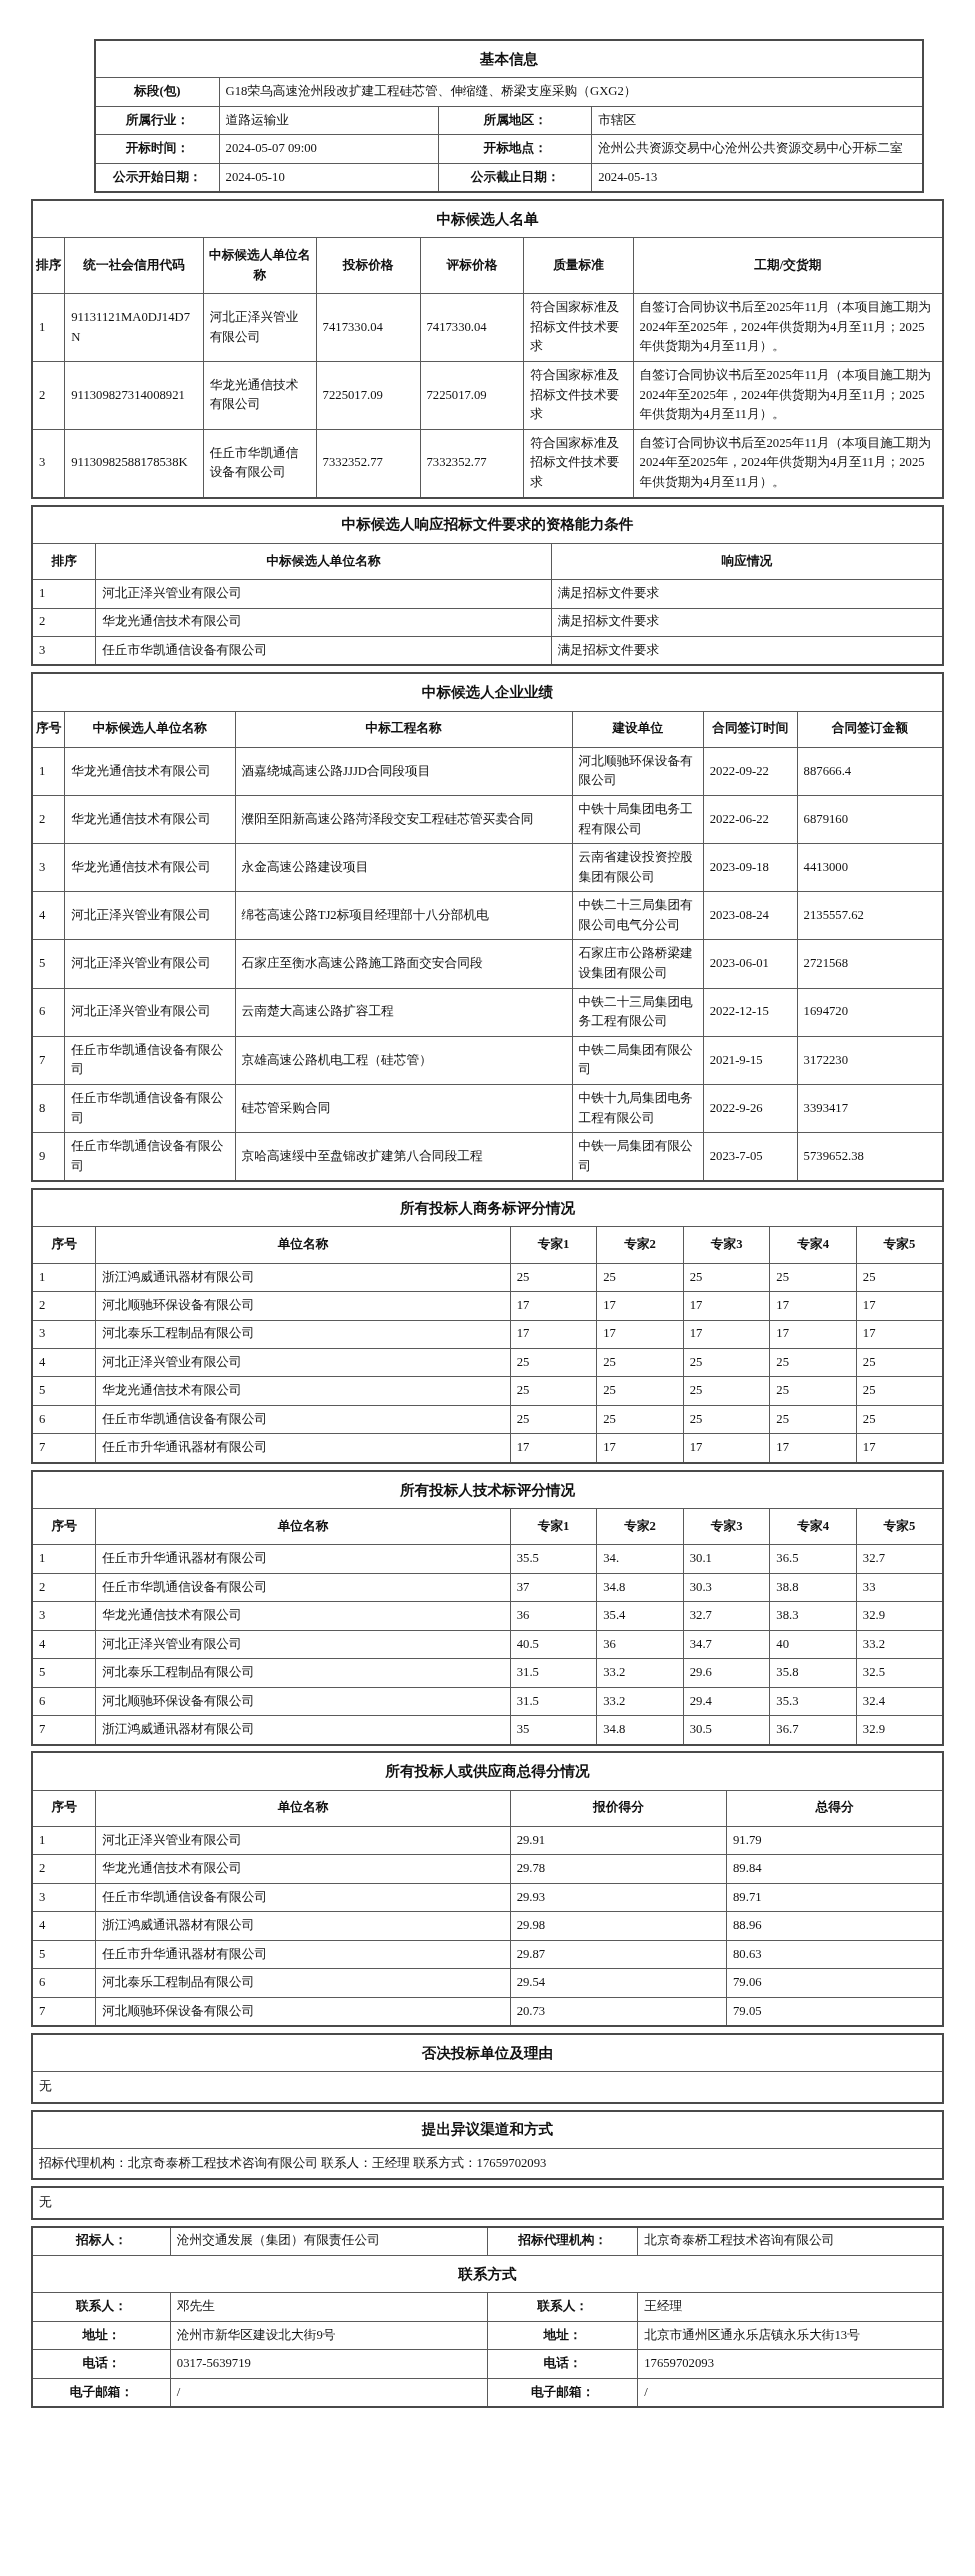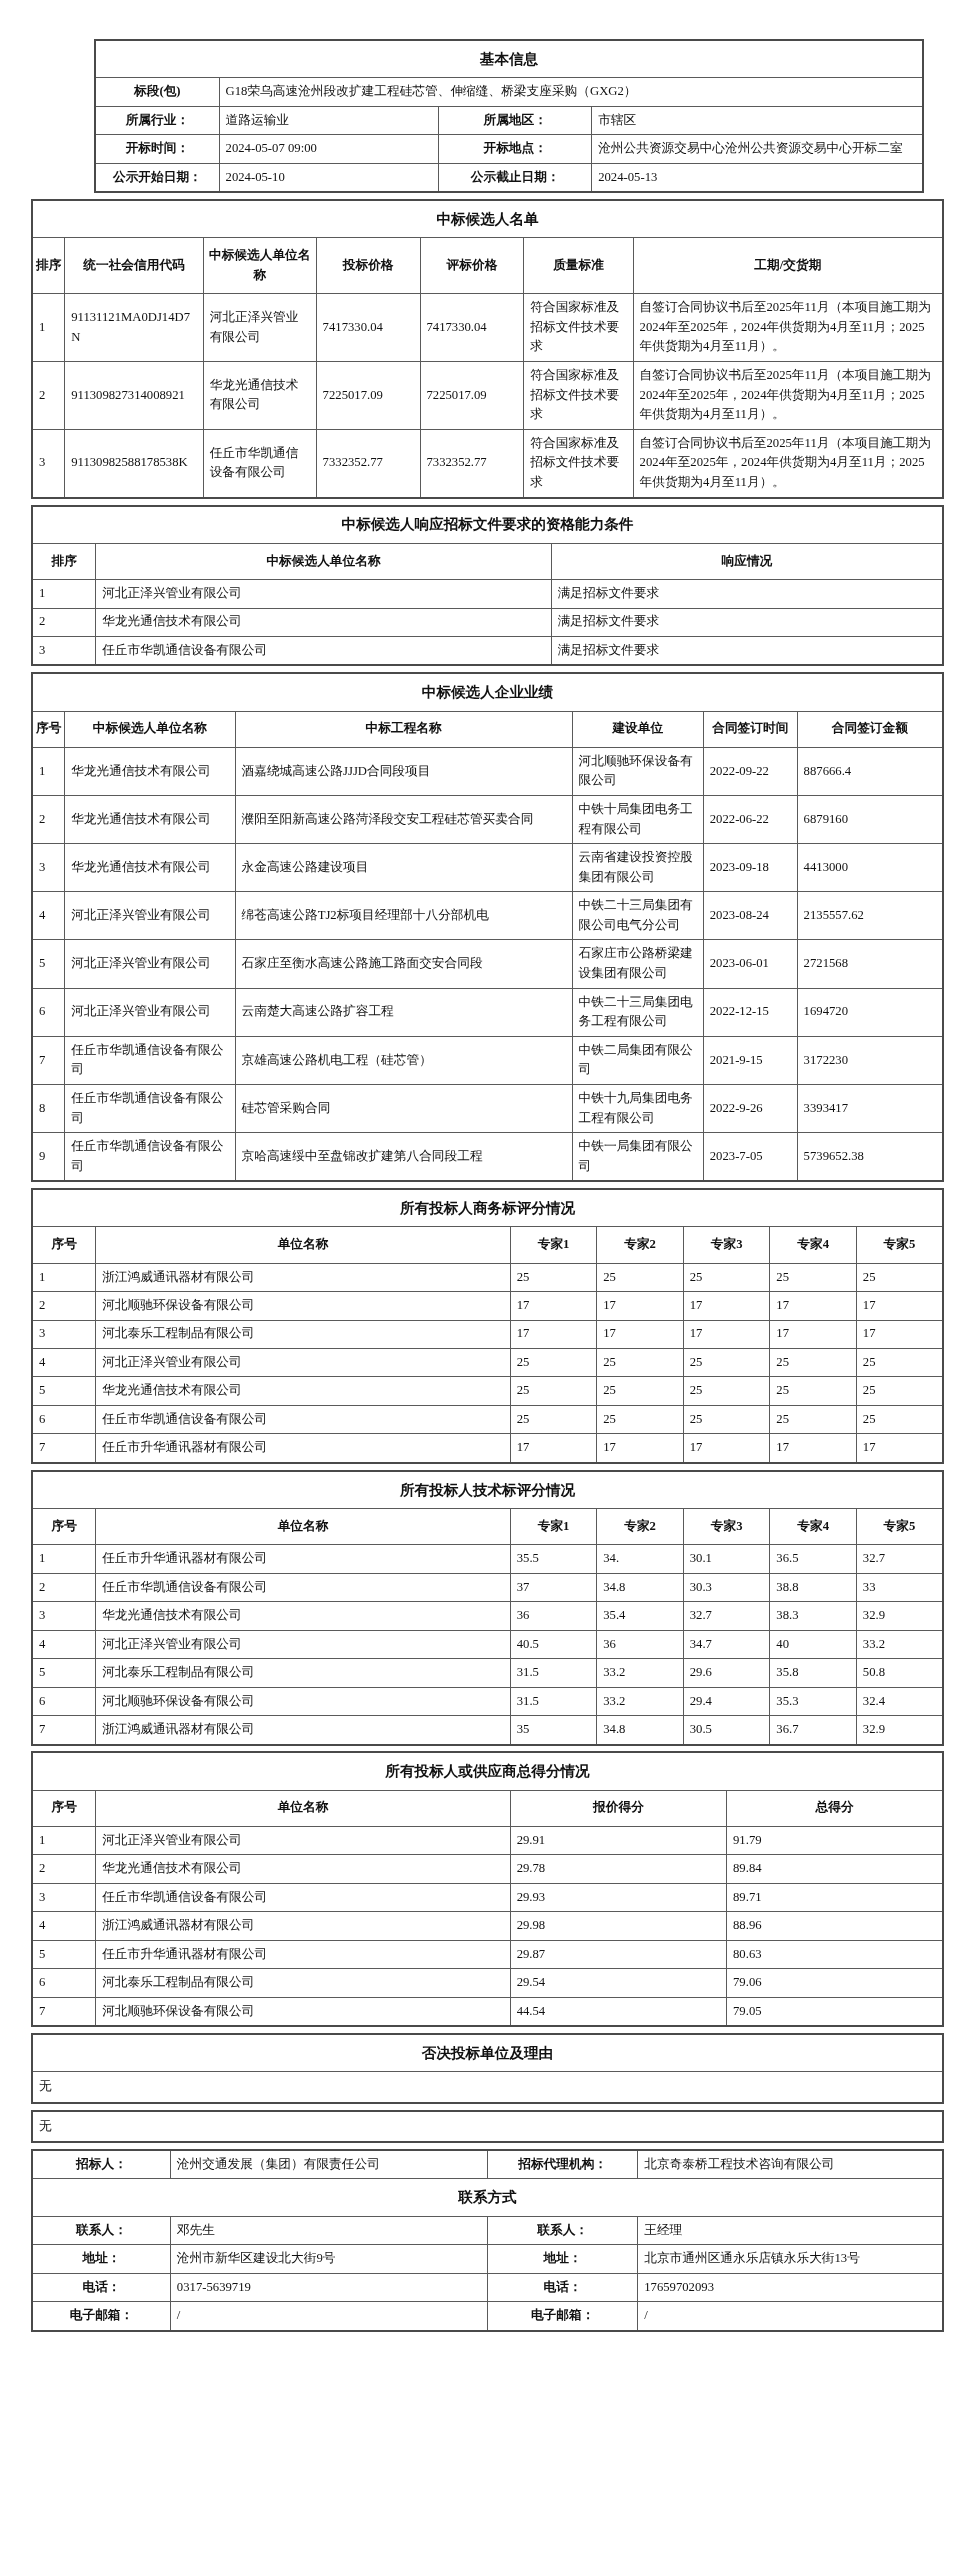--- a/index.html
+++ b/index.html
@@ -433,21 +433,21 @@
           <td>40</td>
           <td>33.2</td>
         </tr>
         <tr>
           <td>5</td>
           <td>河北泰乐工程制品有限公司</td>
           <td>31.5</td>
           <td>33.2</td>
           <td>29.6</td>
           <td>35.8</td>
-          <td>50.8</td>
+          <td>32.5</td>
         </tr>
         <tr>
           <td>6</td>
           <td>河北顺驰环保设备有限公司</td>
           <td>31.5</td>
           <td>33.2</td>
           <td>29.4</td>
           <td>35.3</td>
           <td>32.4</td>
         </tr>
@@ -514,37 +514,47 @@
         </tr>
         <tr>
           <td>6</td>
           <td>河北泰乐工程制品有限公司</td>
           <td>29.54</td>
           <td>79.06</td>
         </tr>
         <tr>
           <td>7</td>
           <td>河北顺驰环保设备有限公司</td>
-          <td>44.54</td>
+          <td>20.73</td>
           <td>79.05</td>
         </tr>
       </tbody>
   </table>
 
   <table class="tbl">
     <tbody>
         <tr>
           <td class="title">否决投标单位及理由</td>
         </tr>
     <tr>
           <td class="free">无</td>
         </tr>
   </tbody>
     </table>
 
+  <table class="tbl">
+    <tbody>
+        <tr>
+          <td class="title">提出异议渠道和方式</td>
+        </tr>
+    <tr>
+          <td class="free">招标代理机构：北京奇泰桥工程技术咨询有限公司 联系人：王经理 联系方式：17659702093</td>
+        </tr>
+  </tbody>
+    </table>
 
 
   <table class="tbl">
     <tbody>
     <tr>
           <td class="free">无</td>
         </tr>
   </tbody>
     </table>
 

